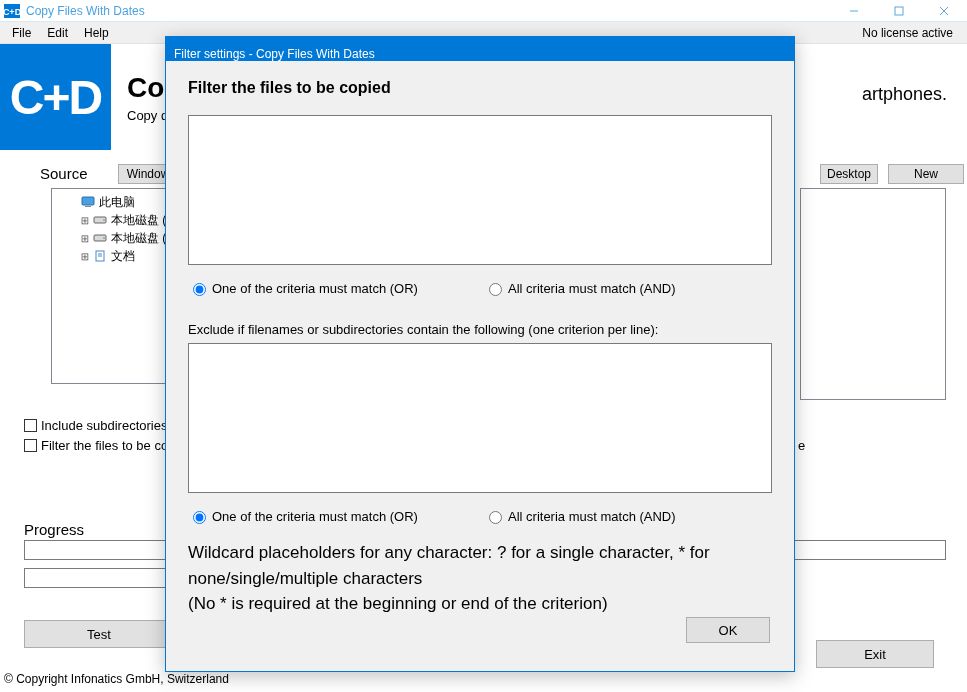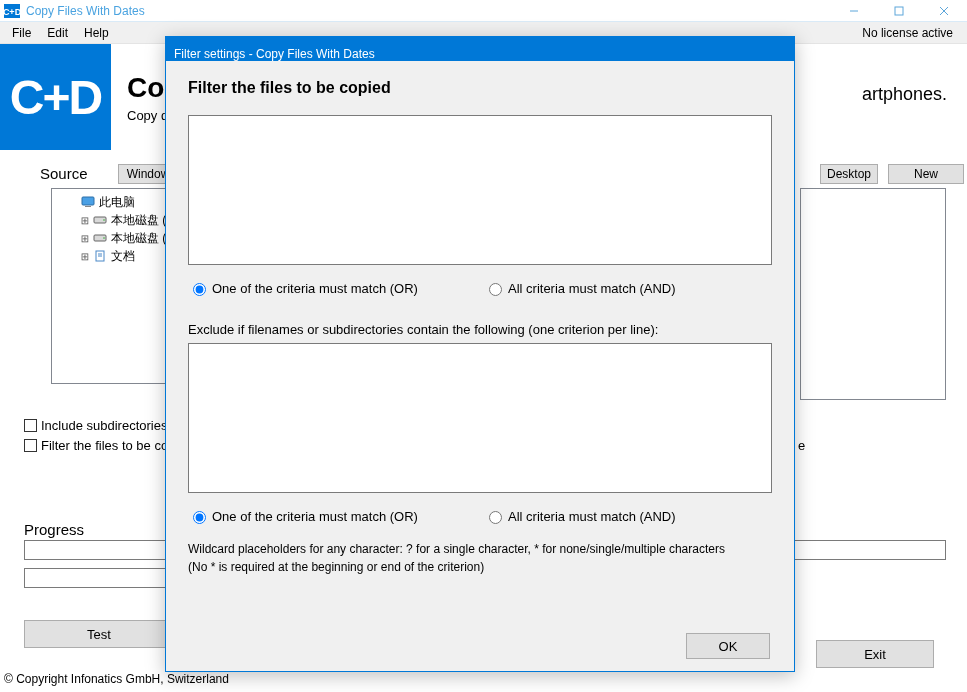--- a/index.html
+++ b/index.html
@@ -108,22 +108,22 @@
   .dlg-body h2 { margin: 0 0 18px 0; font-size: 16px; font-weight: bold; }
   .dlg-label { font-size: 13px; margin-bottom: 6px; }
   .dlg-textarea {
     width: 100%; height: 150px; border: 1px solid #7a7a7a; background: #fff;
     resize: none; font-family: inherit; font-size: 12px; padding: 2px;
   }
   .radio-row { display: flex; gap: 8px; margin-top: 12px; margin-bottom: 26px; font-size: 13px; }
   .radio-row.last { margin-bottom: 16px; }
   .radio-opt { display: flex; align-items: center; width: 330px; }
   .radio-opt input { margin-right: 6px; }
-  .dlg-hint { font-size: 12px; line-height: 1.5; }
-  .dlg-footer { position: absolute; right: 24px; bottom: 12px; }
+  .dlg-hint { font-size: 17px; line-height: 1.5; }
+  .dlg-footer { position: absolute; right: 24px; bottom: 28px; }
   .dlg-ok {
     width: 84px; height: 26px; border: 1px solid #adadad; background: #e1e1e1;
     display: flex; align-items: center; justify-content: center; font-size: 13px; cursor: default;
   }
 </style>
 </head>
 <body>
 
 <div class="main-titlebar">
   <span class="app-icon">

